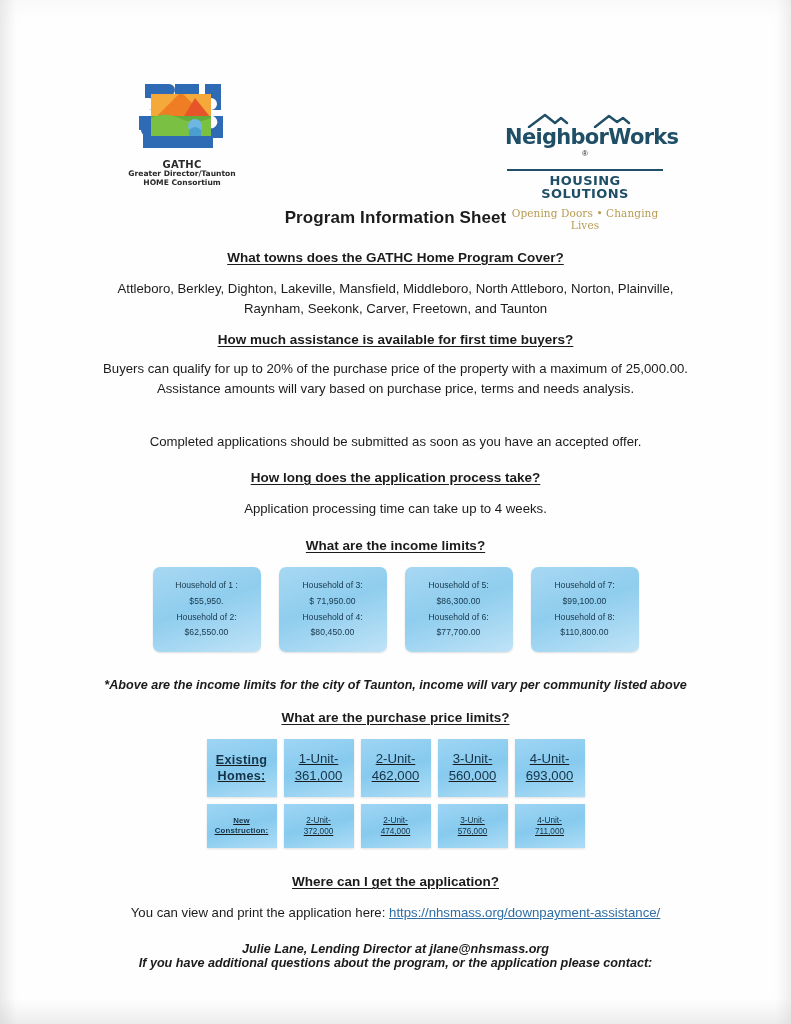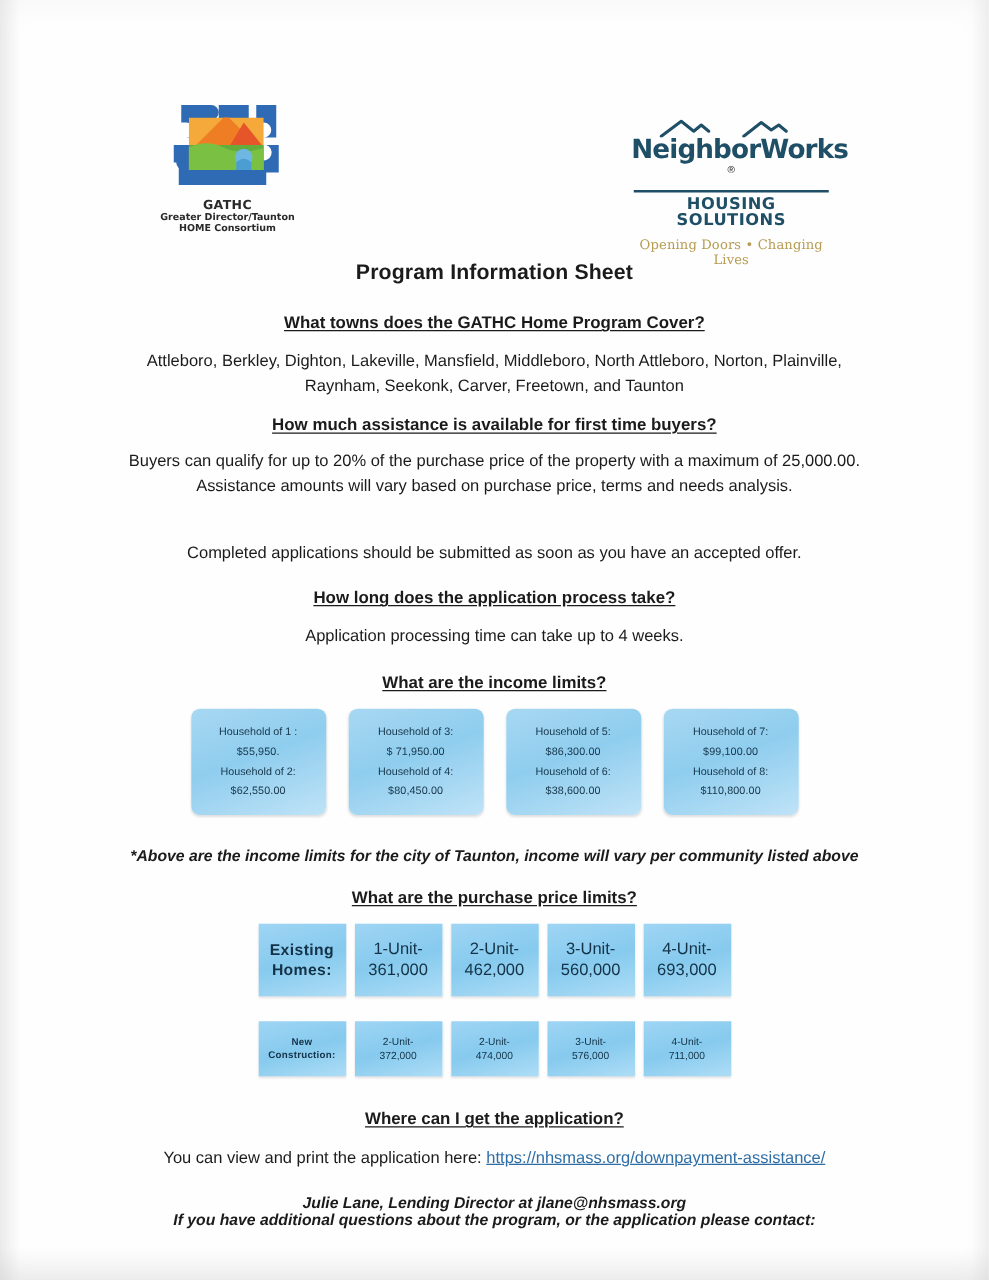--- a/index.html
+++ b/index.html
@@ -75,21 +75,21 @@
     color: #2a2a2a;
     line-height: 1.12;
   }
   .gathc-name { font-size: 10px; letter-spacing: 0.3px; }
   .gathc-sub1 { font-size: 7.6px; }
   .gathc-sub2 { font-size: 7.6px; }
 
   .nw-logo {
     position: absolute;
     left: 505px;
-    top: 18px;
+    top: 36px;
     width: 160px;
     text-align: center;
   }
   .nw-roofs { height: 15px; position: relative; }
   .nw-word {
     font-family: "DejaVu Sans", sans-serif;
     font-weight: bold;
     font-size: 21px;
     color: #1f4f66;
     letter-spacing: -0.7px;
@@ -175,21 +175,21 @@
   }
   .income-box .v { letter-spacing: 0.1px; }
 
   
   .price-table {
     display: flex;
     justify-content: center;
     gap: 7px;
     margin-top: 14px;
   }
-  .price-col { display: flex; flex-direction: column; gap: 20px; }
+  .price-col { display: flex; flex-direction: column; gap: 7px; text-decoration: underline; }
   .price-cell {
     width: 70px;
     background: linear-gradient(165deg, #9fd5f4 0%, #86caee 50%, #aeddf6 100%);
     text-align: center;
     color: #143348;
     box-shadow: 0 1px 2px rgba(0,0,0,0.12);
     display: flex;
     flex-direction: column;
     justify-content: center;
   }
@@ -322,21 +322,21 @@
       <div class="income-box">
         <div>Household of 3:</div>
         <div class="v">$ 71,950.00</div>
         <div>Household of 4:</div>
         <div class="v">$80,450.00</div>
       </div>
       <div class="income-box">
         <div>Household of 5:</div>
         <div class="v">$86,300.00</div>
         <div>Household of 6:</div>
-        <div class="v">$38,600.00</div>
+        <div class="v">$77,700.00</div>
       </div>
       <div class="income-box">
         <div>Household of 7:</div>
         <div class="v">$99,100.00</div>
         <div>Household of 8:</div>
         <div class="v">$110,800.00</div>
       </div>
     </div>
 
     <div class="sp-26"></div>

